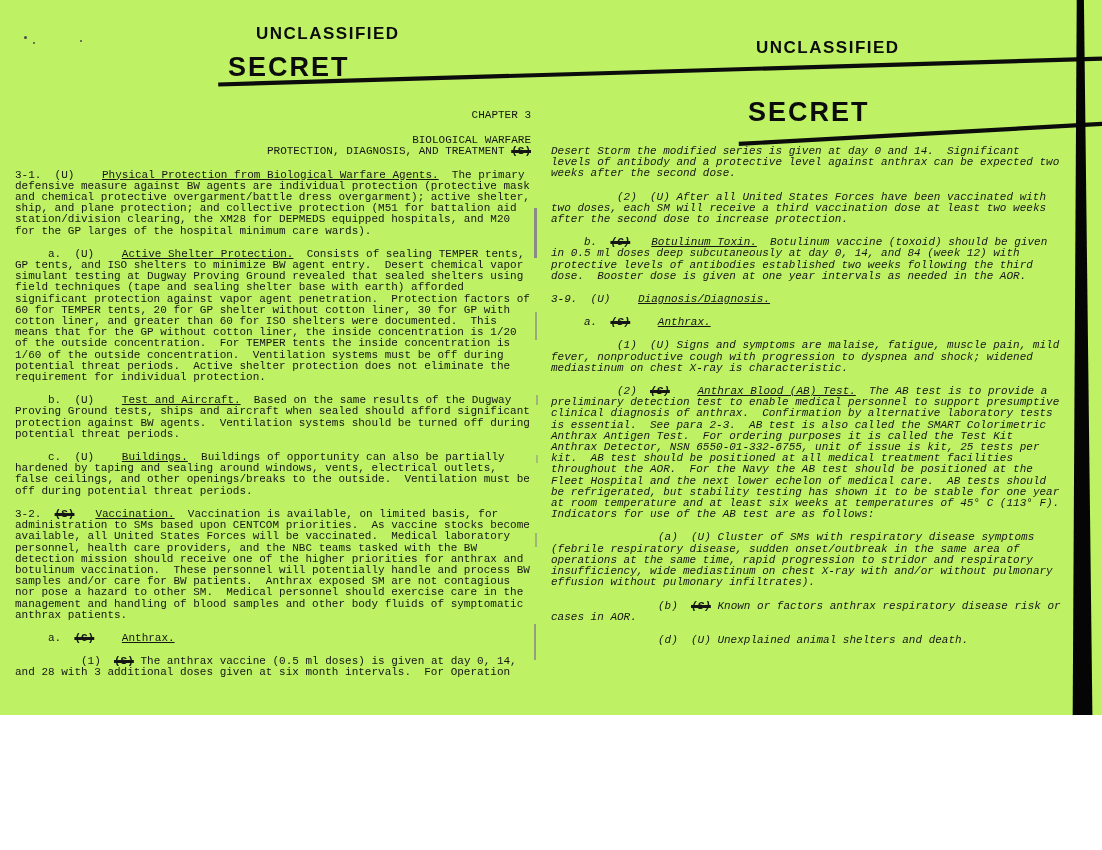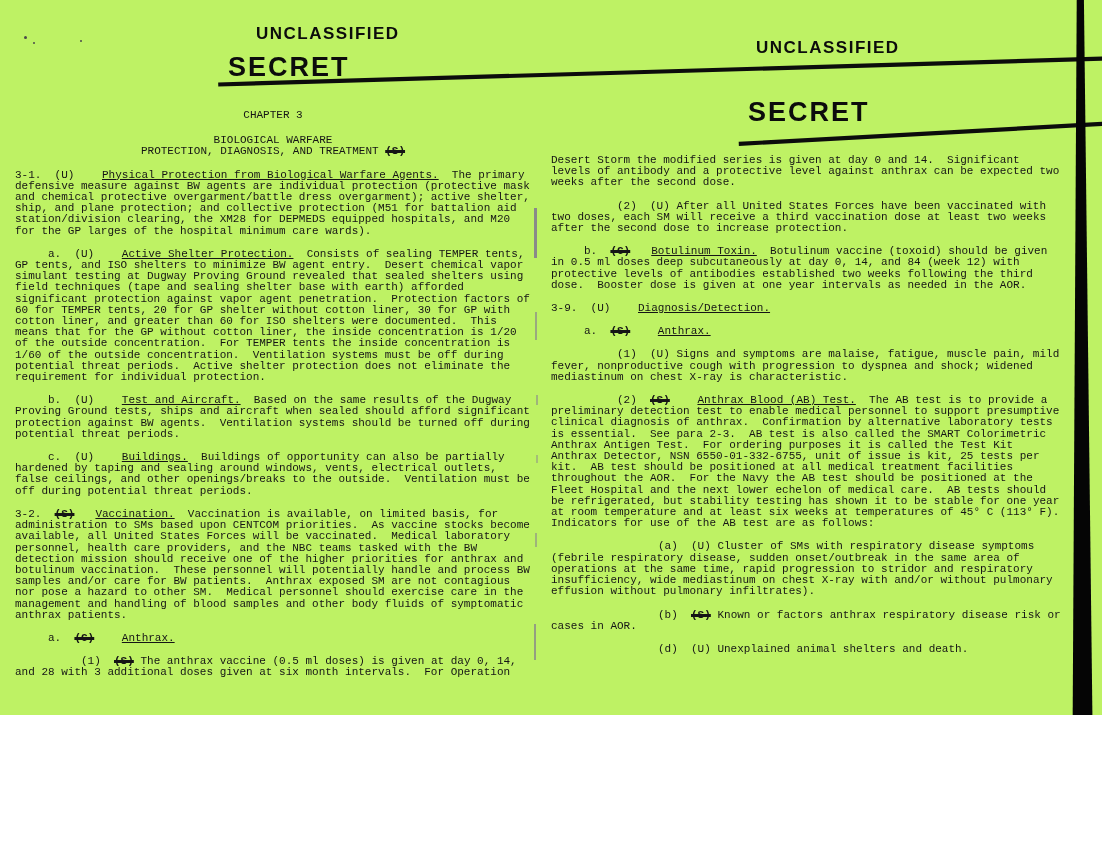--- a/index.html
+++ b/index.html
@@ -17,22 +17,22 @@
   .stamp.mid{font-size:20px;letter-spacing:1px;}
   .struck{position:relative;}
   .struck::after{
     content:"";position:absolute;left:-10px;right:-12px;top:46%;height:4px;
     background:#0c0c0c;transform:rotate(-1.6deg);
   }
   .struck.tilt::after{transform:rotate(-3deg);}
   
   .page-body{position:absolute;font-size:11px;line-height:11.2px;}
   .left-body{left:15px;top:14px;width:516px;padding-top:96px;}
-  .right-body{left:551px;top:32px;width:512px;padding-top:111px;}
-  .center-line{margin:0;text-align:center;white-space:pre-wrap;}
+  .right-body{left:551px;top:23px;width:512px;padding-top:111px;font-style:italic;}
+  .center-line{margin:0;text-align:right;white-space:pre-wrap;}
   .chapter-gap{margin-bottom:14px;}
   .para{margin:12px 0 0 0;white-space:pre-wrap;text-align:left;}
   .ind-0{text-indent:0;}
   .ind-1{text-indent:33px;}
   .ind-2{text-indent:66px;}
   .ind-3{text-indent:107px;}
   .underline{text-decoration:underline;padding-left:21px;}
   .strike{text-decoration:line-through;text-decoration-thickness:2.5px;font-weight:bold;}
   
   .pagenum{position:absolute;font-size:16px;letter-spacing:1px;}
@@ -68,21 +68,21 @@
         <p class="para ind-1"><span>a.  </span><span class="strike">(C)</span><span> </span><span class="underline">Anthrax.</span></p>
         <p class="para ind-2"><span>(1)  </span><span class="strike">(S)</span><span> The anthrax vaccine (0.5 ml doses) is given at day 0, 14, and 28 with 3 additional doses given at six month intervals.  For Operation</span></p>
       </div>
   </div>
 
   <div class="page-body right-body">
     <div>
         <p class="para ind-0"><span>Desert Storm the modified series is given at day 0 and 14.  Significant levels of antibody and a protective level against anthrax can be expected two weeks after the second dose.</span></p>
         <p class="para ind-2"><span>(2)  (U) After all United States Forces have been vaccinated with two doses, each SM will receive a third vaccination dose at least two weeks after the second dose to increase protection.</span></p>
         <p class="para ind-1"><span>b.  </span><span class="strike">(C)</span><span class="underline">Botulinum Toxin.</span><span>  Botulinum vaccine (toxoid) should be given in 0.5 ml doses deep subcutaneously at day 0, 14, and 84 (week 12) with protective levels of antibodies established two weeks following the third dose.  Booster dose is given at one year intervals as needed in the AOR.</span></p>
-        <p class="para ind-0"><span>3-9.  (U) </span><span class="underline">Diagnosis/Detection.</span></p>
+        <p class="para ind-0"><span>3-9.  (U) </span><span class="underline">Diagnosis/Diagnosis.</span></p>
         <p class="para ind-1"><span>a.  </span><span class="strike">(S)</span><span> </span><span class="underline">Anthrax.</span></p>
         <p class="para ind-2"><span>(1)  (U) Signs and symptoms are malaise, fatigue, muscle pain, mild fever, nonproductive cough with progression to dyspnea and shock; widened mediastinum on chest X-ray is characteristic.</span></p>
         <p class="para ind-2"><span>(2)  </span><span class="strike">(S)</span><span> </span><span class="underline">Anthrax Blood (AB) Test.</span><span>  The AB test is to provide a preliminary detection test to enable medical personnel to support presumptive clinical diagnosis of anthrax.  Confirmation by alternative laboratory tests is essential.  See para 2-3.  AB test is also called the SMART Colorimetric Anthrax Antigen Test.  For ordering purposes it is called the Test Kit Anthrax Detector, NSN 6550-01-332-6755, unit of issue is kit, 25 tests per kit.  AB test should be positioned at all medical treatment facilities throughout the AOR.  For the Navy the AB test should be positioned at the Fleet Hospital and the next lower echelon of medical care.  AB tests should be refrigerated, but stability testing has shown it to be stable for one year at room temperature and at least six weeks at temperatures of 45° C (113° F).  Indicators for use of the AB test are as follows:</span></p>
         <p class="para ind-3"><span>(a)  (U) Cluster of SMs with respiratory disease symptoms (febrile respiratory disease, sudden onset/outbreak in the same area of operations at the same time, rapid progression to stridor and respiratory insufficiency, wide mediastinum on chest X-ray with and/or without pulmonary effusion without pulmonary infiltrates).</span></p>
         <p class="para ind-3"><span>(b)  </span><span class="strike">(S)</span><span> Known or factors anthrax respiratory disease risk or cases in AOR.</span></p>
         <p class="para ind-3"><span>(d)  (U) Unexplained animal shelters and death.</span></p>
       </div>
   </div>
 
   <div class="pagenum" style="left:265px;top:751px;">3-1</div>

